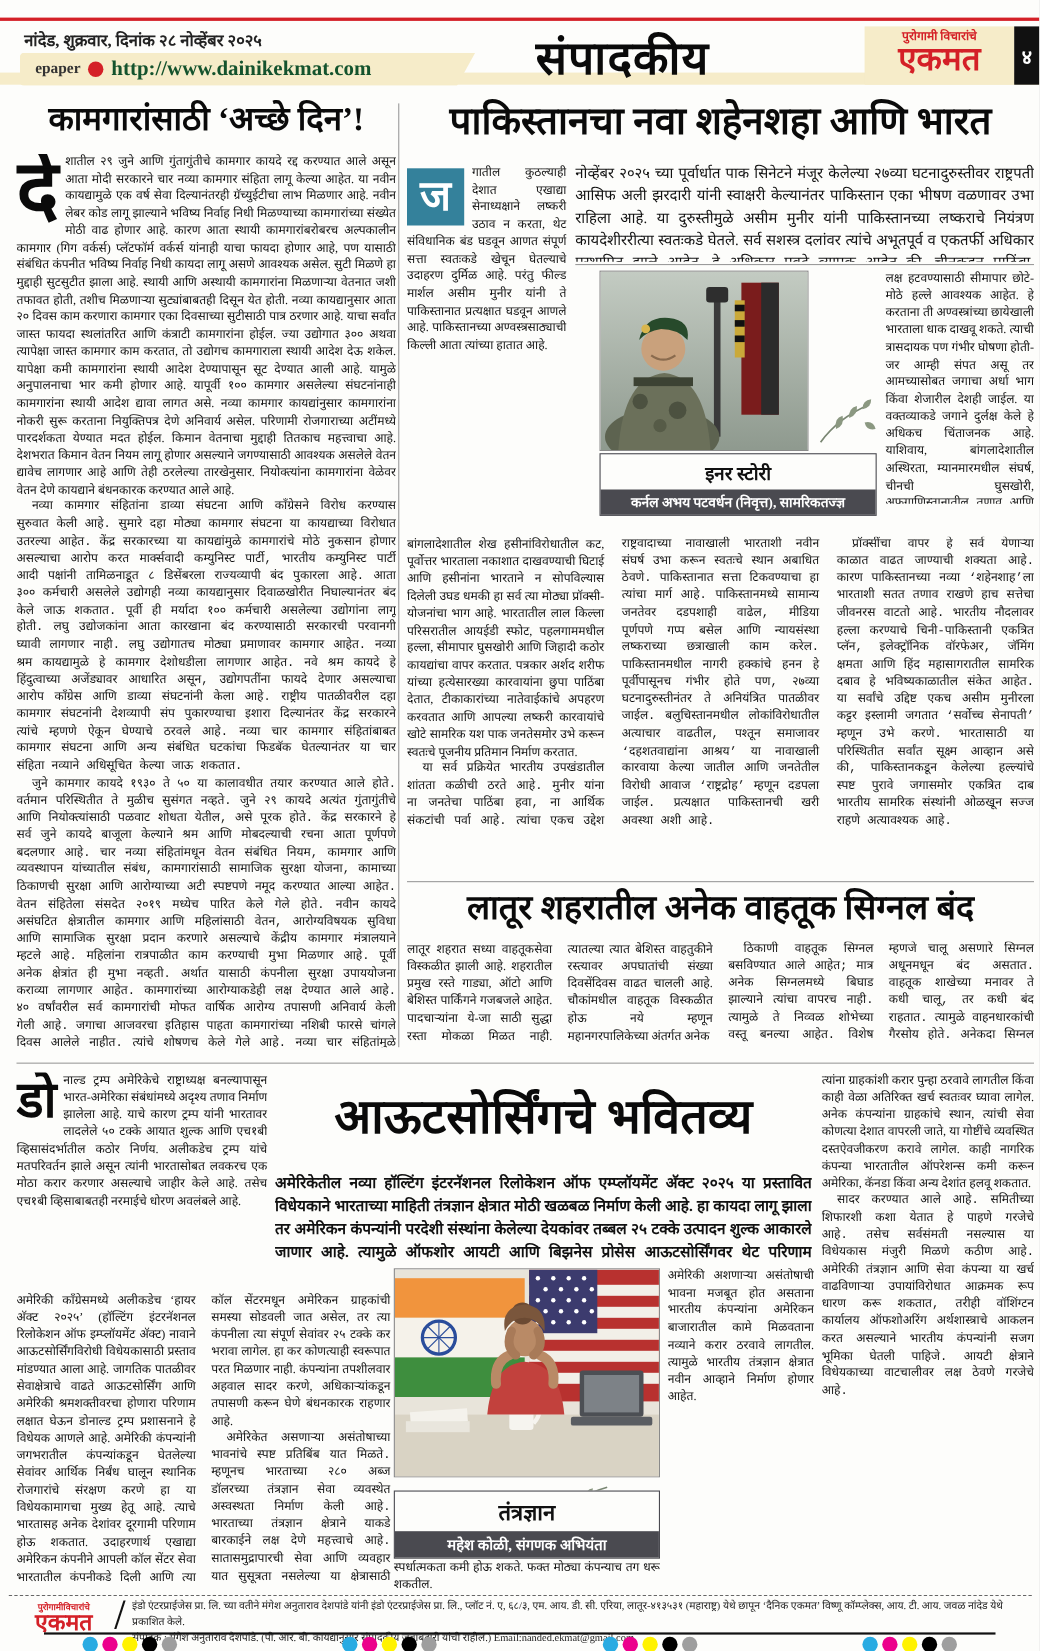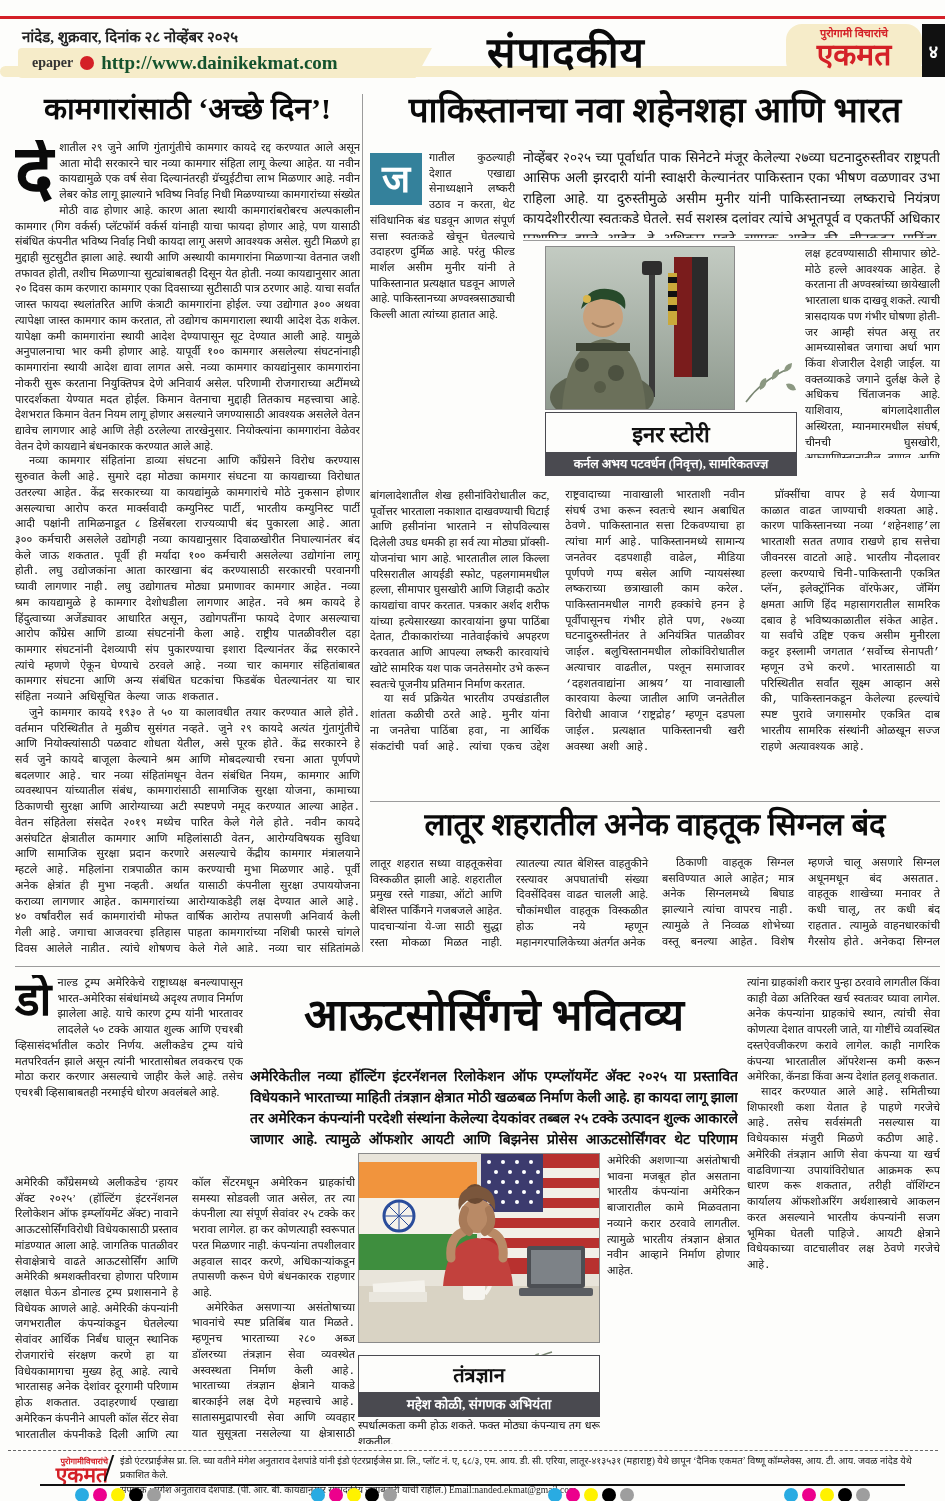--- a/index.html
+++ b/index.html
@@ -4,21 +4,21 @@
 <style>
   * { margin:0; padding:0; box-sizing:border-box; }
   html,body { background:#e8e8e8; }
   .page {
     position:relative; width:945px; height:1501px; margin:0 auto;
     background:#fdfdfb; overflow:hidden;
     font-family:"Liberation Serif","DejaVu Serif",serif; color:#111;
   }
   .abs { position:absolute; }
   .topline { left:0; top:16px; width:945px; height:3px; background:#d42027; }
-  .cream { background:#f6ecc9;border-radius:16px; }
+  .cream { background:#f6ecc9; }
   .dateline { left:22px; top:26px; font-size:15px; font-weight:bold; color:#222; }
   .epaper-box { left:18px; top:48px; width:414px; height:30px;
     clip-path:polygon(0 0,100% 0,96% 100%,0 100%); border-radius:4px 0 0 4px;
     display:flex; align-items:center; gap:7px; padding-left:14px; }
   .epaper-label { font-size:14px; font-weight:bold; color:#333; }
   .epaper-icon { width:14px; height:14px; border-radius:50%; background:#d42027; display:inline-block; }
   .epaper-url { font-size:19px; font-weight:bold; color:#14532d; text-decoration:none; }
   .header-strip { left:0; top:66px; width:945px; height:11px; }
   .section-title { left:300px; top:22px; width:345px; text-align:right;
     font-size:42px; font-weight:bold; letter-spacing:1px; color:#0a0a0a; }
@@ -36,21 +36,21 @@
   .body-text p + p { text-indent:14px;font-family:Liberation Mono, monospace; }
   .dropcap { float:left; font-weight:bold; line-height:0.85; padding:2px 6px 0 0; color:#0a0a0a; }
   .dropcap-box { float:left; width:52px; height:52px; margin:3px 7px 2px 0;
     color:#fff; font-size:38px; font-weight:bold; display:flex;
     align-items:center; justify-content:center; }
   .lead-text { font-size:13.5px; line-height:1.5; text-align:justify; overflow:hidden; }
   .cols-3 { column-count:3; column-gap:16px; }
   .cols-4 { column-count:4; column-gap:14px; }
   .cols-2 { column-count:2; column-gap:14px; }
   .caption-box { border:1.5px solid #4a4a50; background:#fdfdfb; }
-  .caption-title { text-align:center; font-size:22px; font-weight:bold; padding:5px 0 4px; }
+  .caption-title { text-align:center; font-size:17px; font-weight:bold; padding:5px 0 4px; }
   .caption-band { background:#4a4a50; color:#fff; text-align:center;
     font-size:12.5px; font-weight:bold; padding:3px 2px; }
   .bold-lead { font-size:14px; font-weight:bold; line-height:1.5; text-align:justify; overflow:hidden; }
   .photo-frame { border:1px solid #8a8a8a; overflow:hidden; }
   .footer-dashed { border-top:1px dashed #666; }
   .footer-logo-tag { font-size:8px; font-weight:bold; color:#d42027; }
   .footer-logo-name { font-size:21px; font-weight:bold; color:#d42027; line-height:0.95; }
   .imprint { font-size:9.5px; line-height:1.5; color:#222; }
   .reg-row { display:flex; justify-content:space-around; align-items:center; }
   .reg-group { display:flex; gap:4px; }
@@ -259,21 +259,21 @@
   <div class="abs body-text" style="left:358px; top:1418px; width:242px; height:26px;">स्पर्धात्मकता कमी होऊ शकते. फक्त मोठ्या कंपन्याच तग धरू शकतील.</div>
 
   <div class="abs body-text" style="left:607px; top:1153px; width:133px; height:292px;">अमेरिकी अशणाऱ्या असंतोषाची भावना मजबूत होत असताना भारतीय कंपन्यांना अमेरिकन बाजारातील कामे मिळवताना नव्याने करार ठरवावे लागतील. त्यामुळे भारतीय तंत्रज्ञान क्षेत्रात नवीन आव्हाने निर्माण होणार आहेत.</div>
 
   <div class="abs body-text cols-2" style="left:747px; top:975px; width:193px; height:470px; column-count:1;">
     <p>त्यांना ग्राहकांशी करार पुन्हा ठरवावे लागतील किंवा काही वेळा अतिरिक्त खर्च स्वतःवर घ्यावा लागेल. अनेक कंपन्यांना ग्राहकांचे स्थान, त्यांची सेवा कोणत्या देशात वापरली जाते, या गोष्टींचे व्यवस्थित दस्तऐवजीकरण करावे लागेल. काही नागरिक कंपन्या भारतातील ऑपरेशन्स कमी करून अमेरिका, कॅनडा किंवा अन्य देशांत हलवू शकतात.</p>
     <p>सादर करण्यात आले आहे. समितीच्या शिफारशी कशा येतात हे पाहणे गरजेचे आहे. तसेच सर्वसंमती नसल्यास या विधेयकास मंजुरी मिळणे कठीण आहे. अमेरिकी तंत्रज्ञान आणि सेवा कंपन्या या खर्च वाढविणाऱ्या उपायांविरोधात आक्रमक रूप धारण करू शकतात, तरीही वॉशिंग्टन कार्यालय ऑफशोअरिंग अर्थशास्त्राचे आकलन करत असल्याने भारतीय कंपन्यांनी सजग भूमिका घेतली पाहिजे. आयटी क्षेत्राने विधेयकाच्या वाटचालीवर लक्ष ठेवणे गरजेचे आहे.</p>
   </div>
 
   <div class="abs footer-dashed" style="left:8px; top:1450px; width:930px;"></div>
-  <div class="abs" style="left:8px; top:1455px; width:100px; text-align:right;">
+  <div class="abs" style="left:8px; top:1455px; width:100px; text-align:center;">
     <div class="footer-logo-tag">पुरोगामीविचारांचे</div>
     <div class="footer-logo-name">एकमत</div>
   </div>
   <div class="abs" style="left:108px; top:1455px; width:2px; height:26px; background:#111; transform:skewX(-18deg);"></div>
   <div class="abs imprint" style="left:120px; top:1454px; width:818px;">
     <div>इंडो एंटरप्राईजेस प्रा. लि. च्या वतीने मंगेश अनुताराव देशपांडे यांनी इंडो एंटरप्राईजेस प्रा. लि., प्लॉट नं. ए, ६८/३, एम. आय. डी. सी. एरिया, लातूर-४१३५३१ (महाराष्ट्र) येथे छापून ‘दैनिक एकमत’ विष्णू कॉम्प्लेक्स, आय. टी. आय. जवळ नांदेड येथे प्रकाशित केले.</div>
     <div>संपादक : मंगेश अनुताराव देशपांडे. (पी. आर. बी. कायद्यानुसार संपादकीय जबाबदारी यांची राहील.) Email:nanded.ekmat@gmail.com</div>
   </div>
   <div class="abs solidline" style="left:40px; top:1484px; width:865px;"></div>
   <div class="abs reg-row" style="left:0px; top:1488px; width:945px;">

